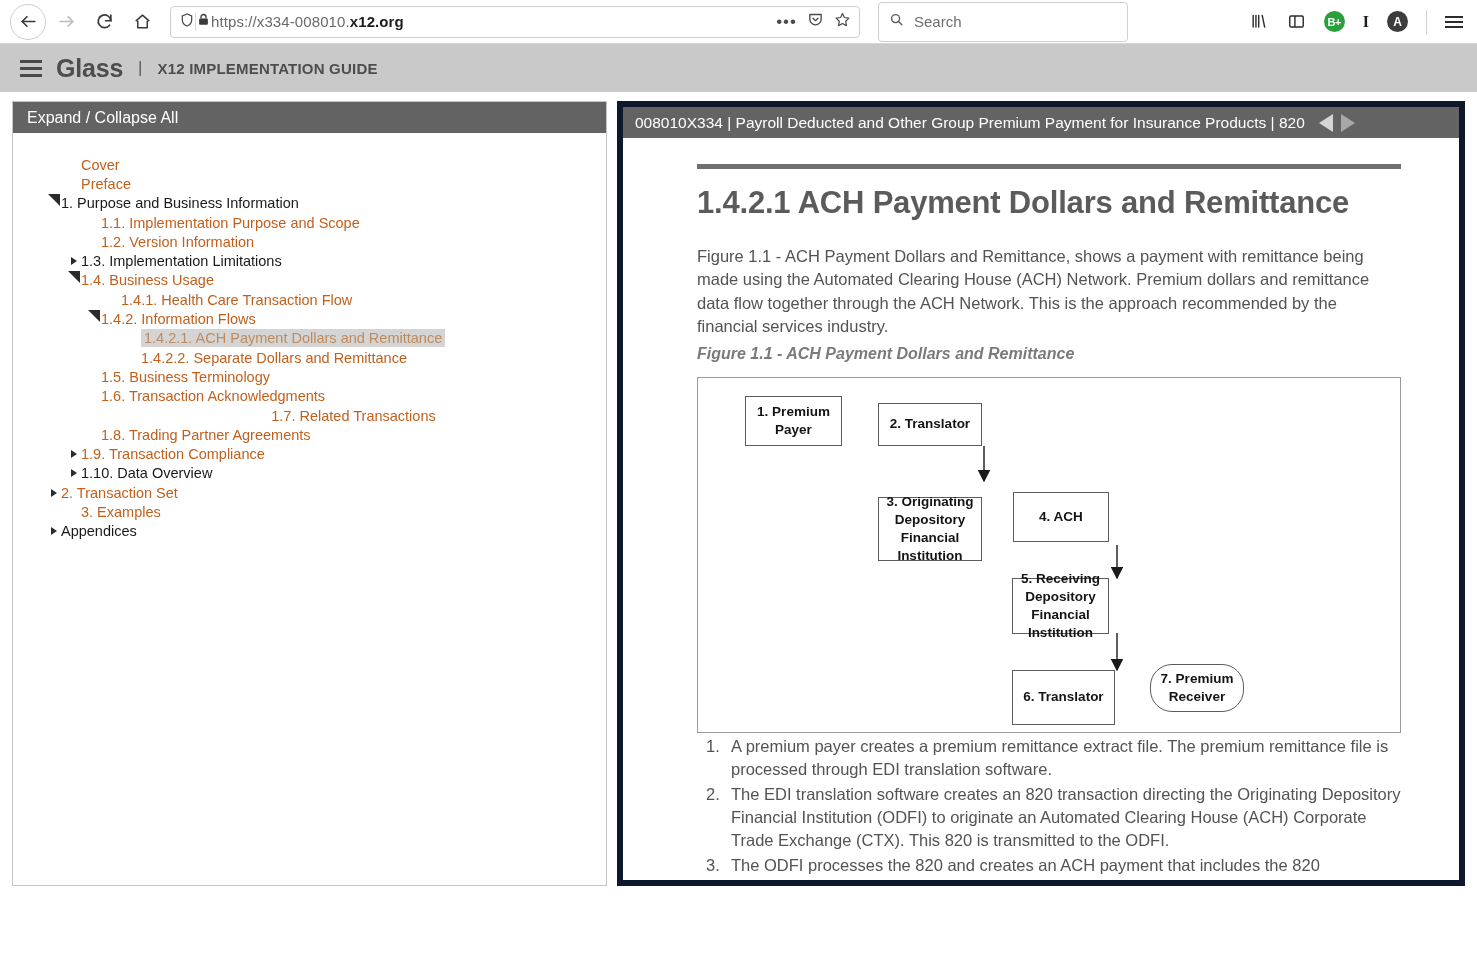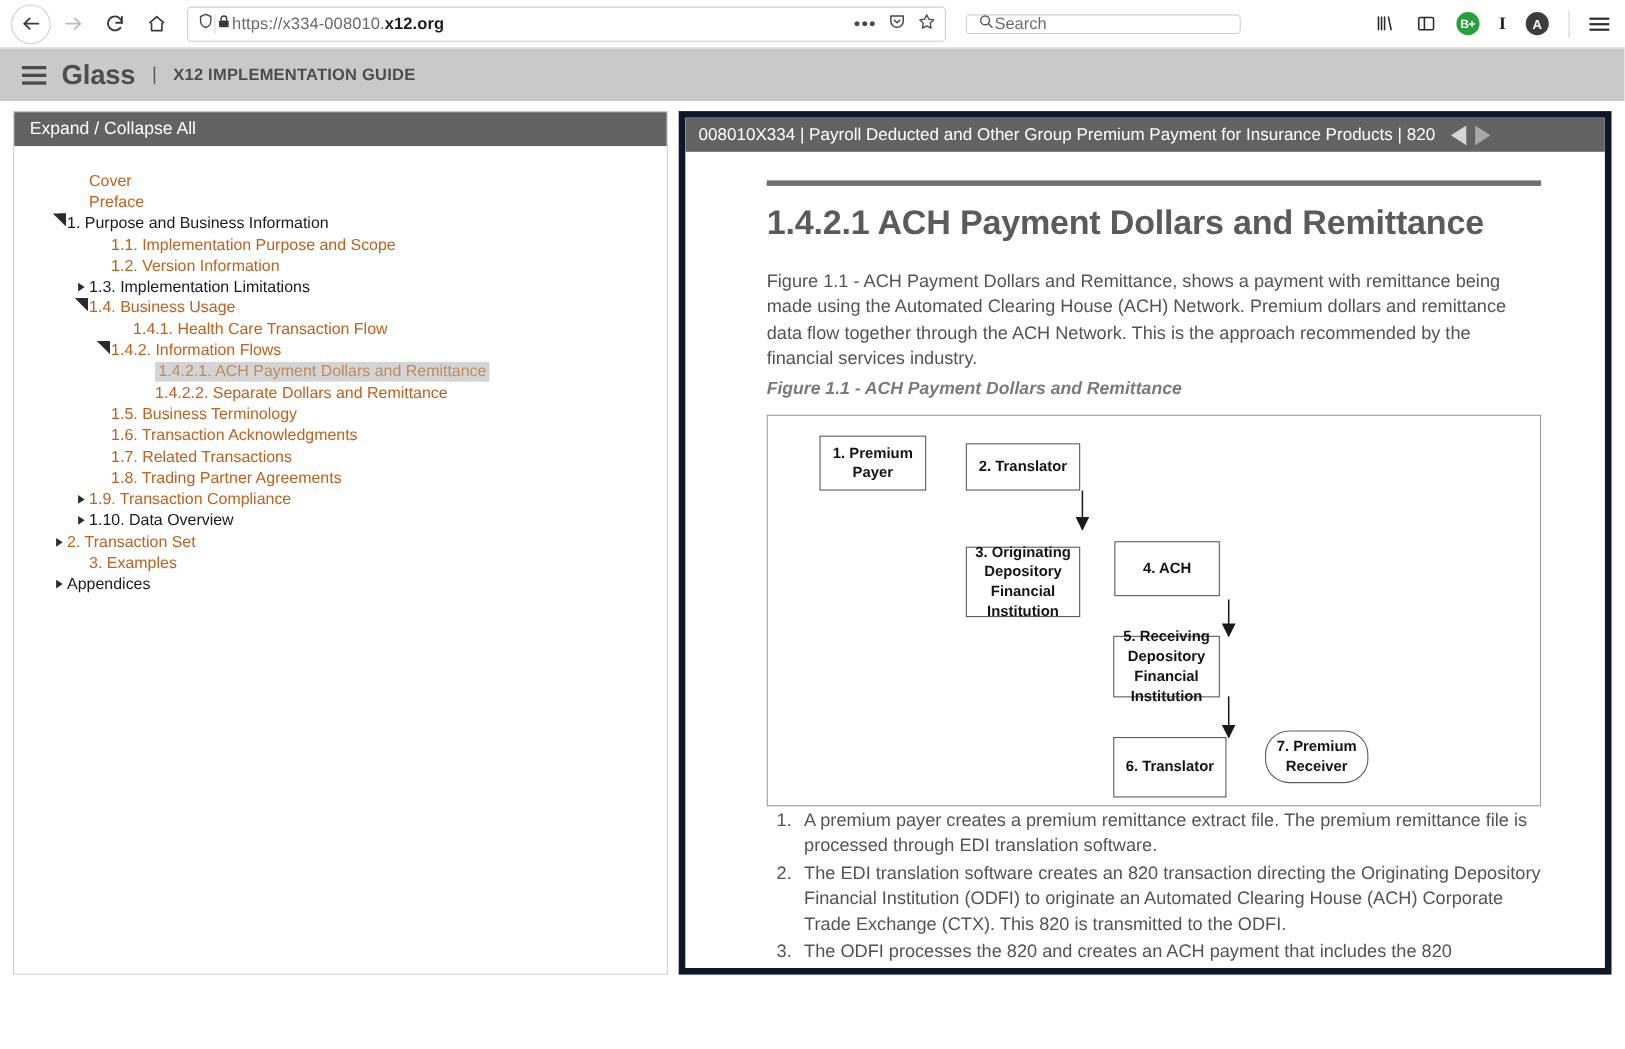--- a/index.html
+++ b/index.html
@@ -51,26 +51,26 @@
     color: #6a6a6a;
     white-space: nowrap;
     overflow: hidden;
     letter-spacing: .1px;
   }
   .url-text .host { color: #1c1c1c; font-weight: bold; }
   .url-icons { display: flex; align-items: center; gap: 10px; color: #4a4a4a; }
   .dots { font-size: 17px; color: #4a4a4a; letter-spacing: 1px; line-height: 1; }
 
   .searchbar {
-    width: 250px; height: 18px;
+    width: 250px; height: 40px;
     margin-left: 16px;
     border: 1px solid #cfcfcf;
     border-radius: 4px;
     display: flex; align-items: center;
-    padding: 0 10px; gap: 0;
+    padding: 0 10px; gap: 10px;
     background: #fff;
   }
   .searchbar .ph { font-size: 15px; color: #6e6e6e; }
 
   .toolbar-icons {
     margin-left: auto;
     display: flex; align-items: center; gap: 18px;
     padding-right: 4px;
   }
   .ti { display: flex; align-items: center; justify-content: center; color: #2b2b2b; }
@@ -411,21 +411,21 @@
           <span class="tlabel">1.4.2.2. Separate Dollars and Remittance</span>
         </div>
         <div class="tnode" style="padding-left: 74px;">
           <span class="tw"></span>
           <span class="tlabel">1.5. Business Terminology</span>
         </div>
         <div class="tnode" style="padding-left: 74px;">
           <span class="tw"></span>
           <span class="tlabel">1.6. Transaction Acknowledgments</span>
         </div>
-        <div class="tnode" style="padding-left: 74px;">
+        <div class="tnode" style="padding-left: 74px; justify-content: center;">
           <span class="tw"></span>
           <span class="tlabel">1.7. Related Transactions</span>
         </div>
         <div class="tnode" style="padding-left: 74px;">
           <span class="tw"></span>
           <span class="tlabel">1.8. Trading Partner Agreements</span>
         </div>
         <div class="tnode" style="padding-left: 54px;">
           <span class="tw">
             <span class="tri-right"></span>

